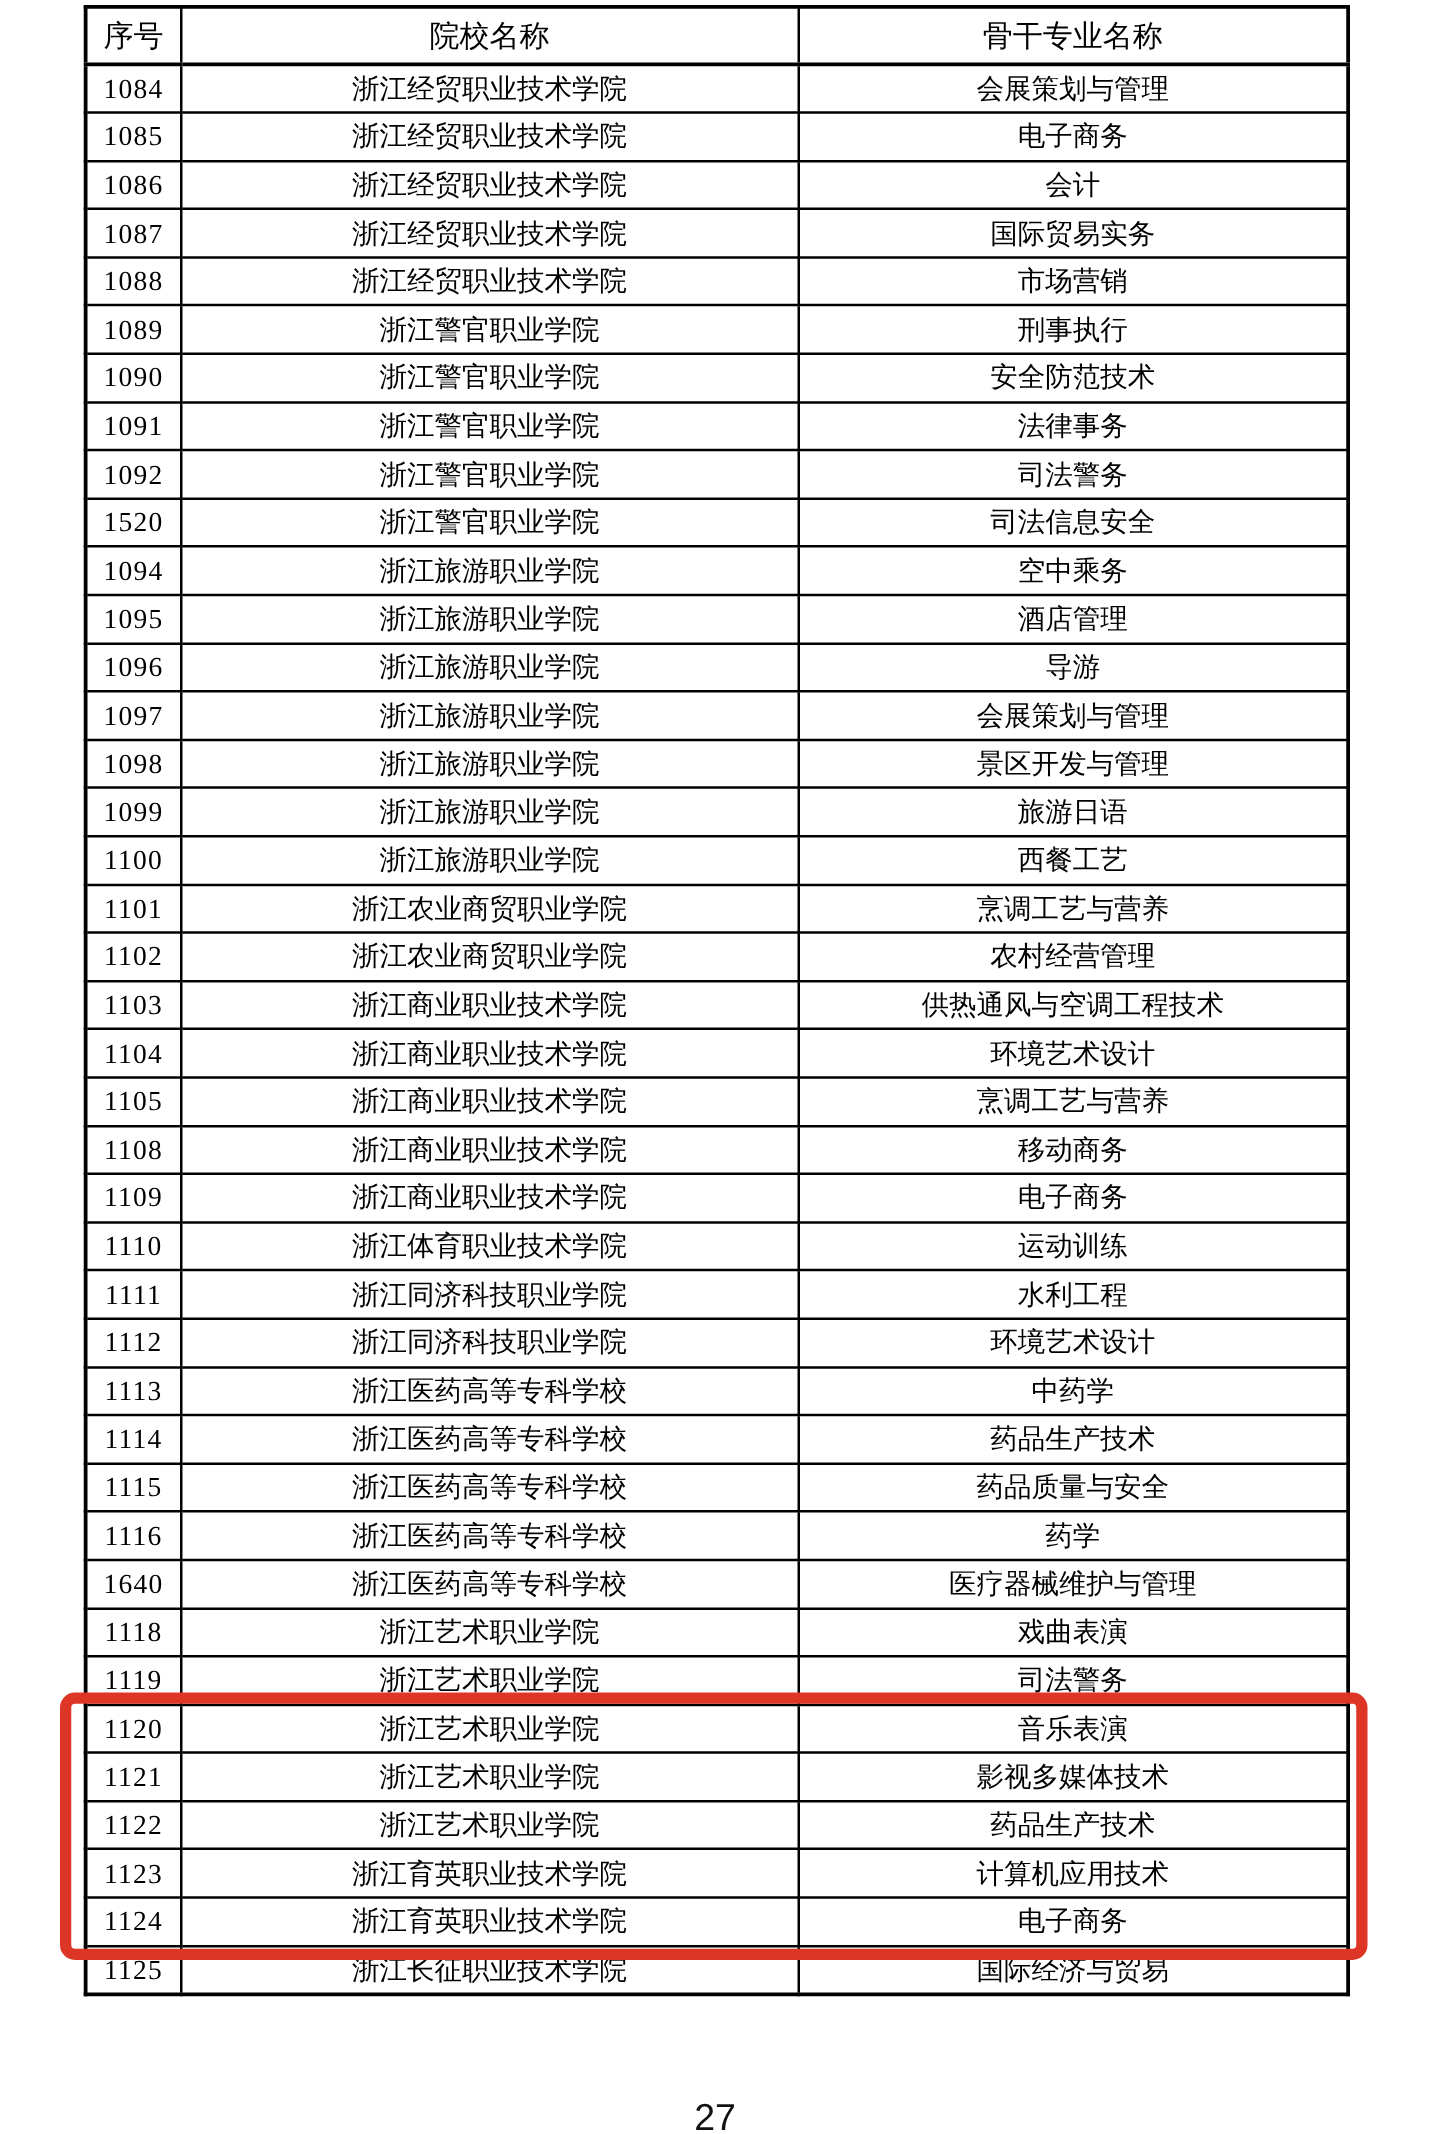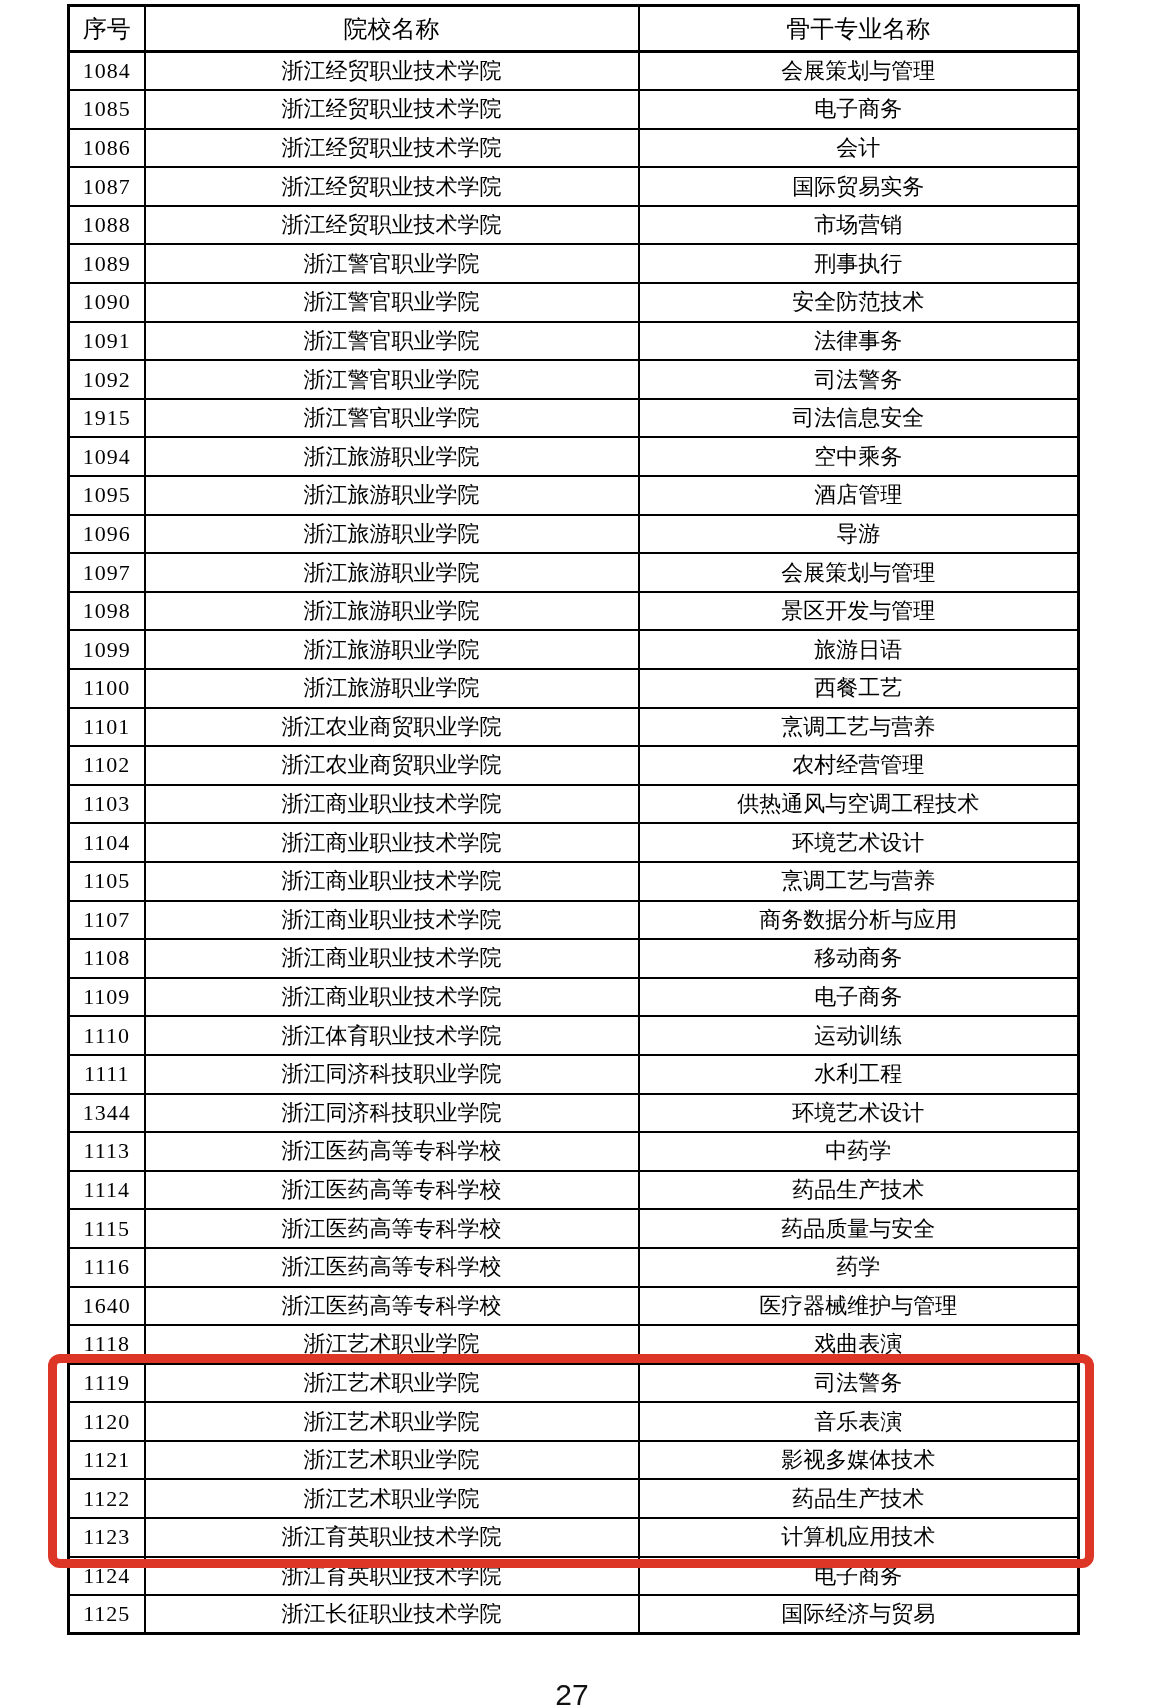--- a/index.html
+++ b/index.html
@@ -139,21 +139,21 @@
     <td>法律事务</td>
   </tr>
 
   <tr>
     <td class="cell-no">1092</td>
     <td>浙江警官职业学院</td>
     <td>司法警务</td>
   </tr>
 
   <tr>
-    <td class="cell-no">1915</td>
+    <td class="cell-no">1520</td>
     <td>浙江警官职业学院</td>
     <td>司法信息安全</td>
   </tr>
 
   <tr>
     <td class="cell-no">1094</td>
     <td>浙江旅游职业学院</td>
     <td>空中乘务</td>
   </tr>
 
@@ -217,25 +217,20 @@
     <td>环境艺术设计</td>
   </tr>
 
   <tr>
     <td class="cell-no">1105</td>
     <td>浙江商业职业技术学院</td>
     <td>烹调工艺与营养</td>
   </tr>
 
 
-  <tr>
-    <td class="cell-no">1107</td>
-    <td>浙江商业职业技术学院</td>
-    <td>商务数据分析与应用</td>
-  </tr>
 
   <tr>
     <td class="cell-no">1108</td>
     <td>浙江商业职业技术学院</td>
     <td>移动商务</td>
   </tr>
 
   <tr>
     <td class="cell-no">1109</td>
     <td>浙江商业职业技术学院</td>
@@ -248,21 +243,21 @@
     <td>运动训练</td>
   </tr>
 
   <tr>
     <td class="cell-no">1111</td>
     <td>浙江同济科技职业学院</td>
     <td>水利工程</td>
   </tr>
 
   <tr>
-    <td class="cell-no">1344</td>
+    <td class="cell-no">1112</td>
     <td>浙江同济科技职业学院</td>
     <td>环境艺术设计</td>
   </tr>
 
   <tr>
     <td class="cell-no">1113</td>
     <td>浙江医药高等专科学校</td>
     <td>中药学</td>
   </tr>
 

